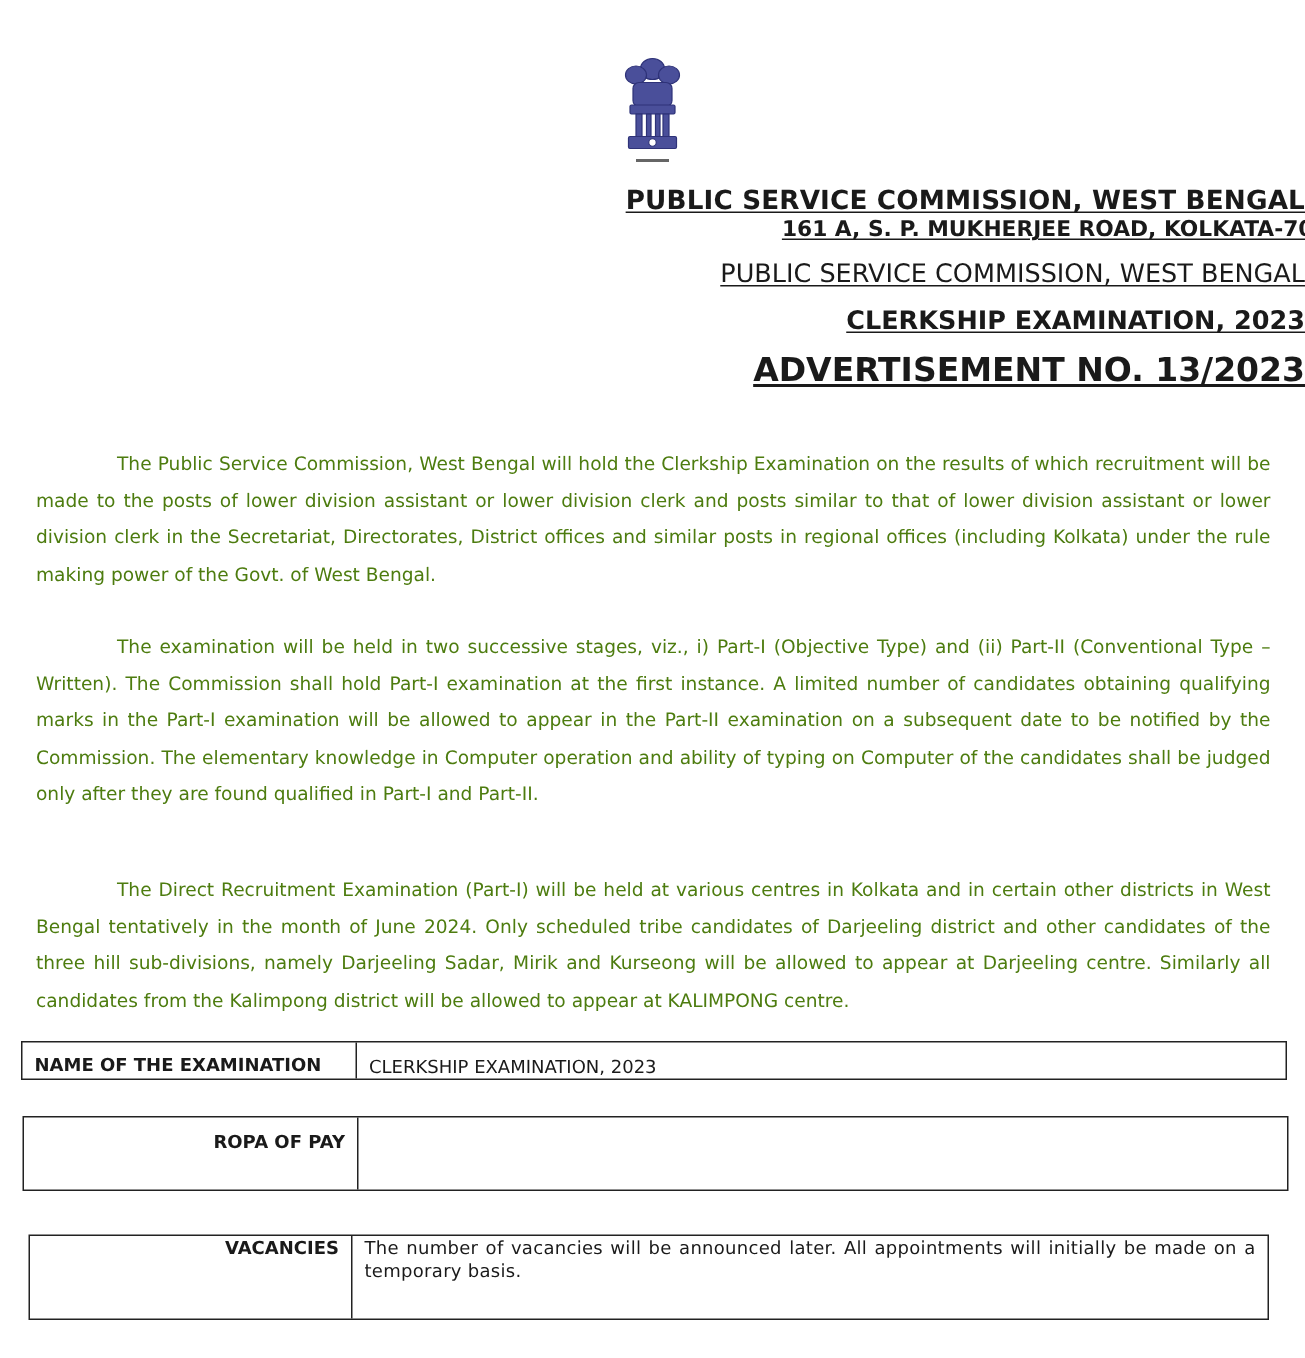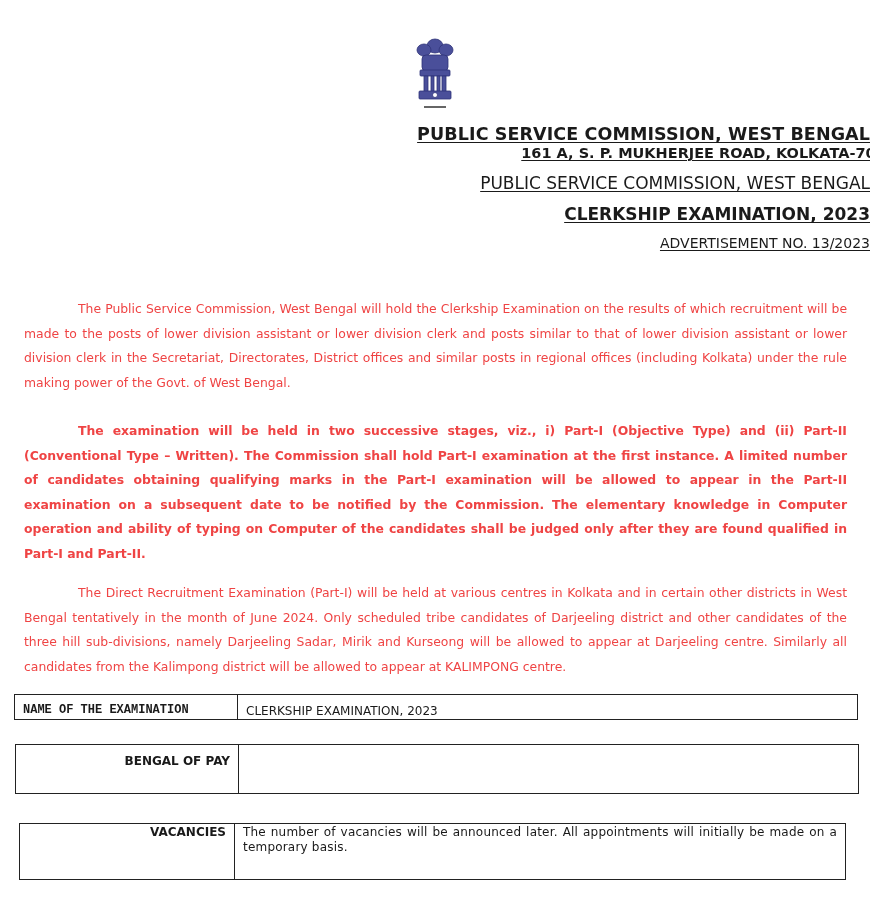--- a/index.html
+++ b/index.html
@@ -4,30 +4,30 @@
 <style>
   html, body { margin:0; padding:0; background:#ffffff; }
   body { width:870px; height:905px; position:relative; overflow:hidden; color:#1a1a1a; font-family:"DejaVu Sans", sans-serif; }
   .emblem { position:absolute; left:410px; top:36px; width:50px; height:80px; }
   .hdr { position:absolute; left:0; width:870px; text-align:right; white-space:nowrap; }
   .hdr span { text-decoration:underline; text-underline-offset:2px; }
   .h1 { top:124px; font-size:17.5px; font-weight:bold; letter-spacing:0.1px; }
   .h2 { top:145px; font-size:14.5px; font-weight:bold;margin-left:46px; }
   .h3 { top:173px; font-size:17px; font-weight:normal; }
   .h4 { top:204px; font-size:17px; font-weight:bold; }
-  .h5 { top:235px; font-size:14px; font-weight:normal; }
-  .para { position:absolute; left:24px; width:823px; font-size:12.4px; line-height:24.6px; text-align:justify; text-indent:54px; margin:0; color:#ef4444; }
+  .h5 { top:235px; font-size:22px; font-weight:bold; }
+  .para { position:absolute; left:24px; width:823px; font-size:12.4px; line-height:24.6px; text-align:justify; text-indent:54px; margin:0; color:#4d7c0f; }
   .p1 { top:297px; }
-  .p2 { top:419px;font-weight:bold; }
+  .p2 { top:419px; }
   .p3 { top:565px;margin-top:16px; }
   .box { position:absolute; border:1px solid #222; box-sizing:border-box; }
   .box .lbl { position:absolute; left:0; top:0; bottom:0; border-right:1px solid #222; box-sizing:border-box; font-size:12px; font-weight:bold; }
   .box .val { position:absolute; top:0; right:0; font-size:12px; }
   .b1 { left:14px; top:694px; width:844px; height:26px; }
-  .b1 .lbl { width:223px; padding:8px 0 0 8px;font-family:Liberation Mono, monospace; }
+  .b1 .lbl { width:223px; padding:8px 0 0 8px; }
   .b1 .val { left:223px; padding:9px 0 0 8px; }
   .b2 { left:15px; top:744px; width:844px; height:50px; }
   .b2 .lbl { width:223px; text-align:right; padding:9px 8px 0 0; }
   .b2 .val { left:223px; padding:10px 8px 0 8px; }
   .b3 { left:19px; top:823px; width:827px; height:57px; }
   .b3 .lbl { width:215px; text-align:right; padding:1px 8px 0 0; }
   .b3 .val { left:215px; padding:1px 8px 0 8px; font-weight:normal; line-height:15px; text-align:justify; letter-spacing:0.2px; }
 </style>
 </head>
 <body>
@@ -60,19 +60,19 @@
 <p class="para p1">The Public Service Commission, West Bengal will hold the Clerkship Examination on the results of which recruitment will be made to the posts of lower division assistant or lower division clerk and posts similar to that of lower division assistant or lower division clerk in the Secretariat, Directorates, District offices and similar posts in regional offices (including Kolkata) under the rule making power of the Govt. of West Bengal.</p>
 <p class="para p2">The examination will be held in two successive stages, viz., i) Part-I (Objective Type) and (ii) Part-II (Conventional Type – Written). The Commission shall hold Part-I examination at the first instance. A limited number of candidates obtaining qualifying marks in the Part-I examination will be allowed  to appear in the Part-II examination on a subsequent date to be notified by the Commission. The elementary knowledge in Computer operation and ability of typing on Computer of the candidates shall be judged only after they are found qualified in Part-I and Part-II.</p>
 <p class="para p3">The Direct Recruitment Examination (Part-I) will be held at various centres in Kolkata and in certain other districts in West Bengal tentatively in the month of June 2024. Only scheduled tribe candidates of Darjeeling district and other candidates of the three hill sub-divisions, namely Darjeeling Sadar, Mirik and Kurseong will be allowed to appear at Darjeeling centre. Similarly all candidates from the Kalimpong district will be allowed to appear at KALIMPONG centre.</p>
 
 <div class="box b1">
   <div class="lbl">NAME OF THE EXAMINATION</div>
   <div class="val">CLERKSHIP EXAMINATION, 2023</div>
 </div>
 
 <div class="box b2">
-  <div class="lbl">BENGAL OF PAY</div>
+  <div class="lbl">ROPA OF PAY</div>
 </div>
 
 <div class="box b3">
   <div class="lbl">VACANCIES</div>
   <div class="val">The number of vacancies will be announced later. All appointments will initially be made on a temporary basis.</div>
 </div>
 
 </body></html>

